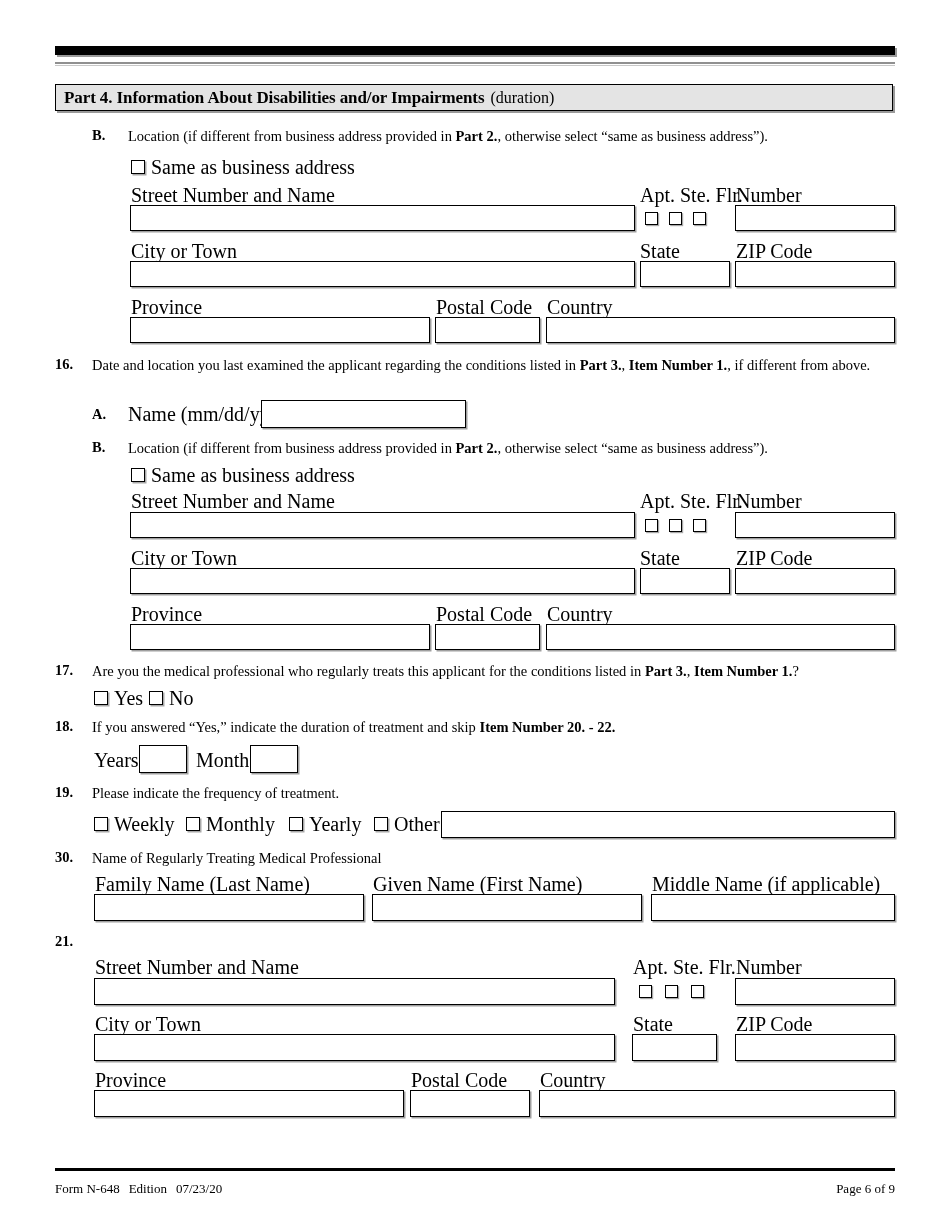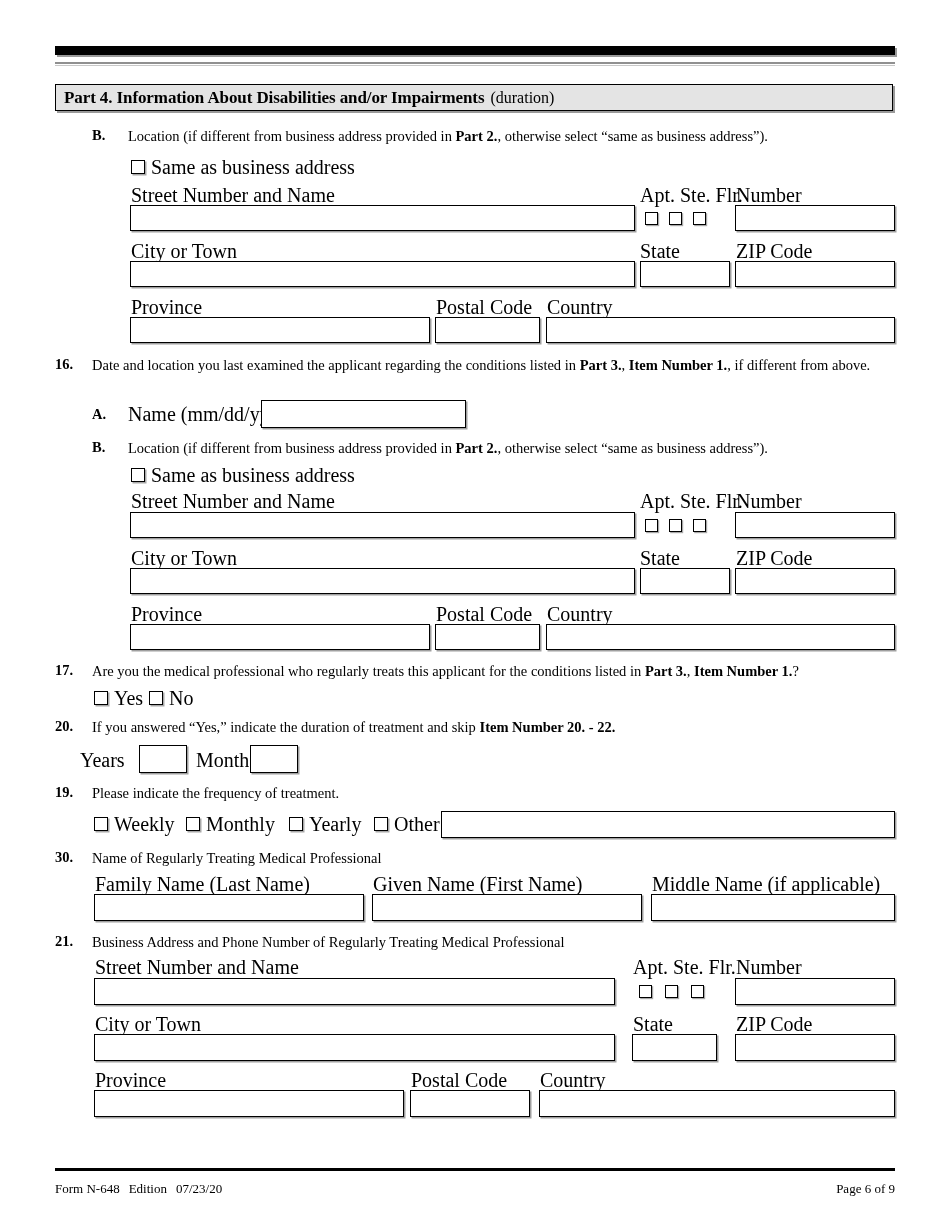--- a/index.html
+++ b/index.html
@@ -216,24 +216,24 @@
   <div class="field" style="left:546px; top:624px; width:349px; height:26px;"></div>
 
   <div class="abs num" style="left:55px; top:662px;">17.</div>
   <div class="abs qtext" style="left:92px; top:662px; width:805px;"><span>Are you the medical professional who regularly treats this applicant for the conditions listed in </span><b>Part 3.</b><span>, </span><b>Item Number 1.</b><span>?</span></div>
 
   <div class="cbox" style="left:94px; top:691px;"></div>
   <div class="abs lbl" style="left:114px; top:690px;">Yes</div>
   <div class="cbox" style="left:149px; top:691px;"></div>
   <div class="abs lbl" style="left:169px; top:690px;">No</div>
 
-  <div class="abs num" style="left:55px; top:718px;">20.</div>
+  <div class="abs num" style="left:55px; top:718px;">18.</div>
   <div class="abs qtext" style="left:92px; top:718px; width:805px;"><span>If you answered “Yes,” indicate the duration of treatment and skip </span><b>Item Number 20. - 22.</b></div>
 
-  <div class="abs lbl" style="left:80px; top:752px;">Years</div>
+  <div class="abs lbl" style="left:94px; top:752px;">Years</div>
   <div class="field" style="left:139px; top:745px; width:48px; height:28px;"></div>
   <div class="abs lbl" style="left:196px; top:752px;">Months</div>
   <div class="field" style="left:250px; top:745px; width:48px; height:28px;"></div>
 
   <div class="abs num" style="left:55px; top:784px;">19.</div>
   <div class="abs qtext" style="left:92px; top:784px; width:805px;">Please indicate the frequency of treatment.</div>
 
   <div class="cbox" style="left:94px; top:817px;"></div>
   <div class="abs lbl" style="left:114px; top:816px;">Weekly</div>
   <div class="cbox" style="left:186px; top:817px;"></div>
@@ -248,21 +248,20 @@
   <div class="abs qtext" style="left:92px; top:849px; width:805px;">Name of Regularly Treating Medical Professional</div>
 
   <div class="abs lbl" style="left:95px; top:876px;">Family Name (Last Name)</div>
   <div class="field" style="left:94px; top:894px; width:270px; height:27px;"></div>
   <div class="abs lbl" style="left:373px; top:876px;">Given Name (First Name)</div>
   <div class="field" style="left:372px; top:894px; width:270px; height:27px;"></div>
   <div class="abs lbl" style="left:652px; top:876px;">Middle Name (if applicable)</div>
   <div class="field" style="left:651px; top:894px; width:244px; height:27px;"></div>
 
   <div class="abs num" style="left:55px; top:933px;">21.</div>
-  <div class="abs qtext" style="left:92px; top:933px; width:805px;">Business Address and Phone Number of Regularly Treating Medical Professional</div>
 
   <div class="abs lbl" style="left:95px; top:959px;">Street Number and Name</div>
   <div class="field" style="left:94px; top:978px; width:521px; height:27px;"></div>
   <div class="abs lbl" style="left:633px; top:959px;"><span>Apt.</span> <span>Ste.</span> <span>Flr.</span></div>
   <div class="cbox-sm" style="left:639px; top:985px;"></div>
   <div class="cbox-sm" style="left:665px; top:985px;"></div>
   <div class="cbox-sm" style="left:691px; top:985px;"></div>
   <div class="abs lbl" style="left:736px; top:959px;">Number</div>
   <div class="field" style="left:735px; top:978px; width:160px; height:27px;"></div>
 

